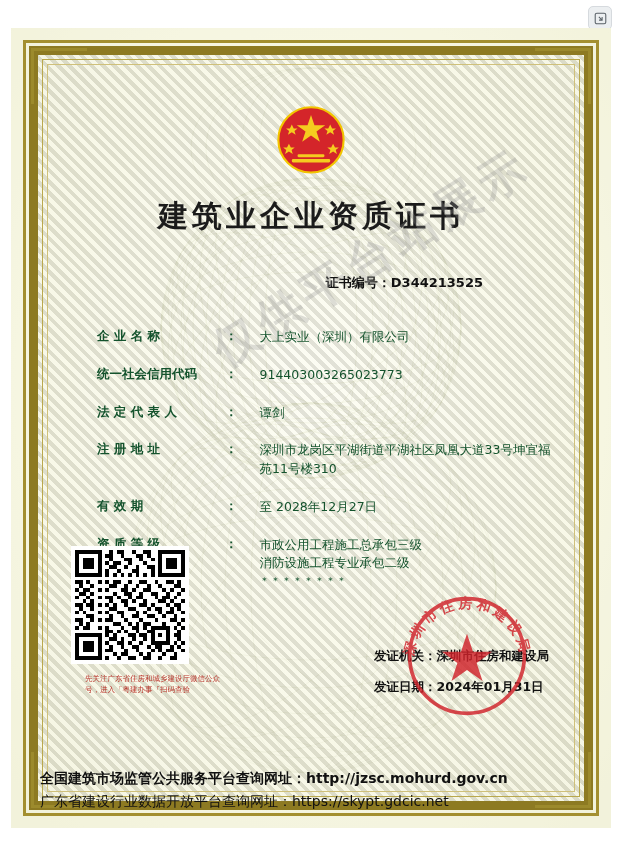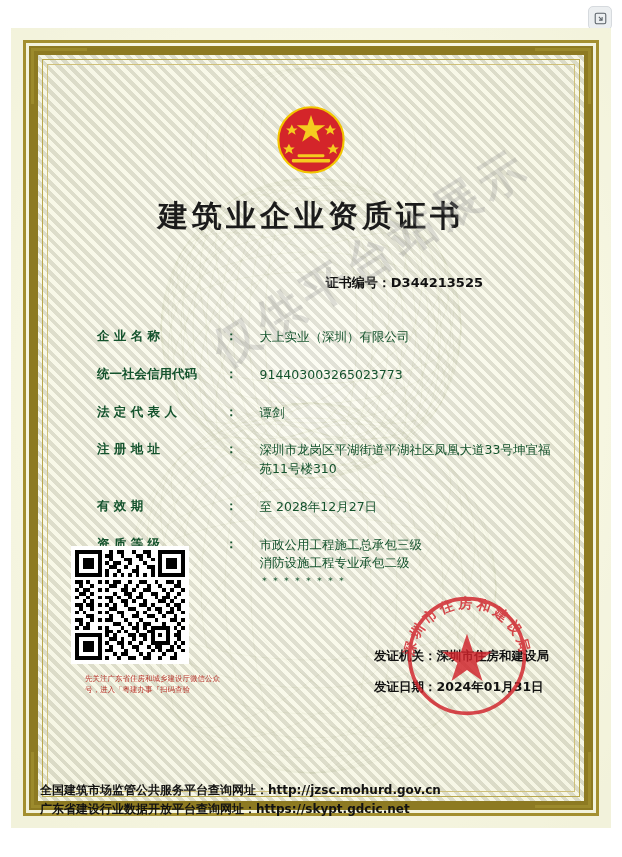--- a/index.html
+++ b/index.html
@@ -225,27 +225,27 @@
     bottom: 98px;
     width: 148px;
     height: 148px;
     pointer-events: none;
   }
 
   
   .footer {
     position: absolute;
     left: 29px;
-    bottom: 9px;
-    font-size: 12px;
+    bottom: 16px;
+    font-size: 14px;
     color: #111;
     line-height: 1.6;
     font-weight: bold;
   }
-  .footer .l2 { font-weight: bold; }
+  .footer .l2 { font-weight: normal; }
 </style>
 </head>
 <body>
 
 <div class="topbar">
   <div class="icon-btn">
     <svg width="13" height="13" viewBox="0 0 16 16" aria-hidden="true">
       <rect x="1.5" y="1.5" width="13" height="13" rx="2" fill="none" stroke="#5a6268" stroke-width="1.3"></rect>
       <path d="M6 6 L10 10 M10 6.2 L10 10 L6.2 10" fill="none" stroke="#5a6268" stroke-width="1.3"></path>
     </svg>

